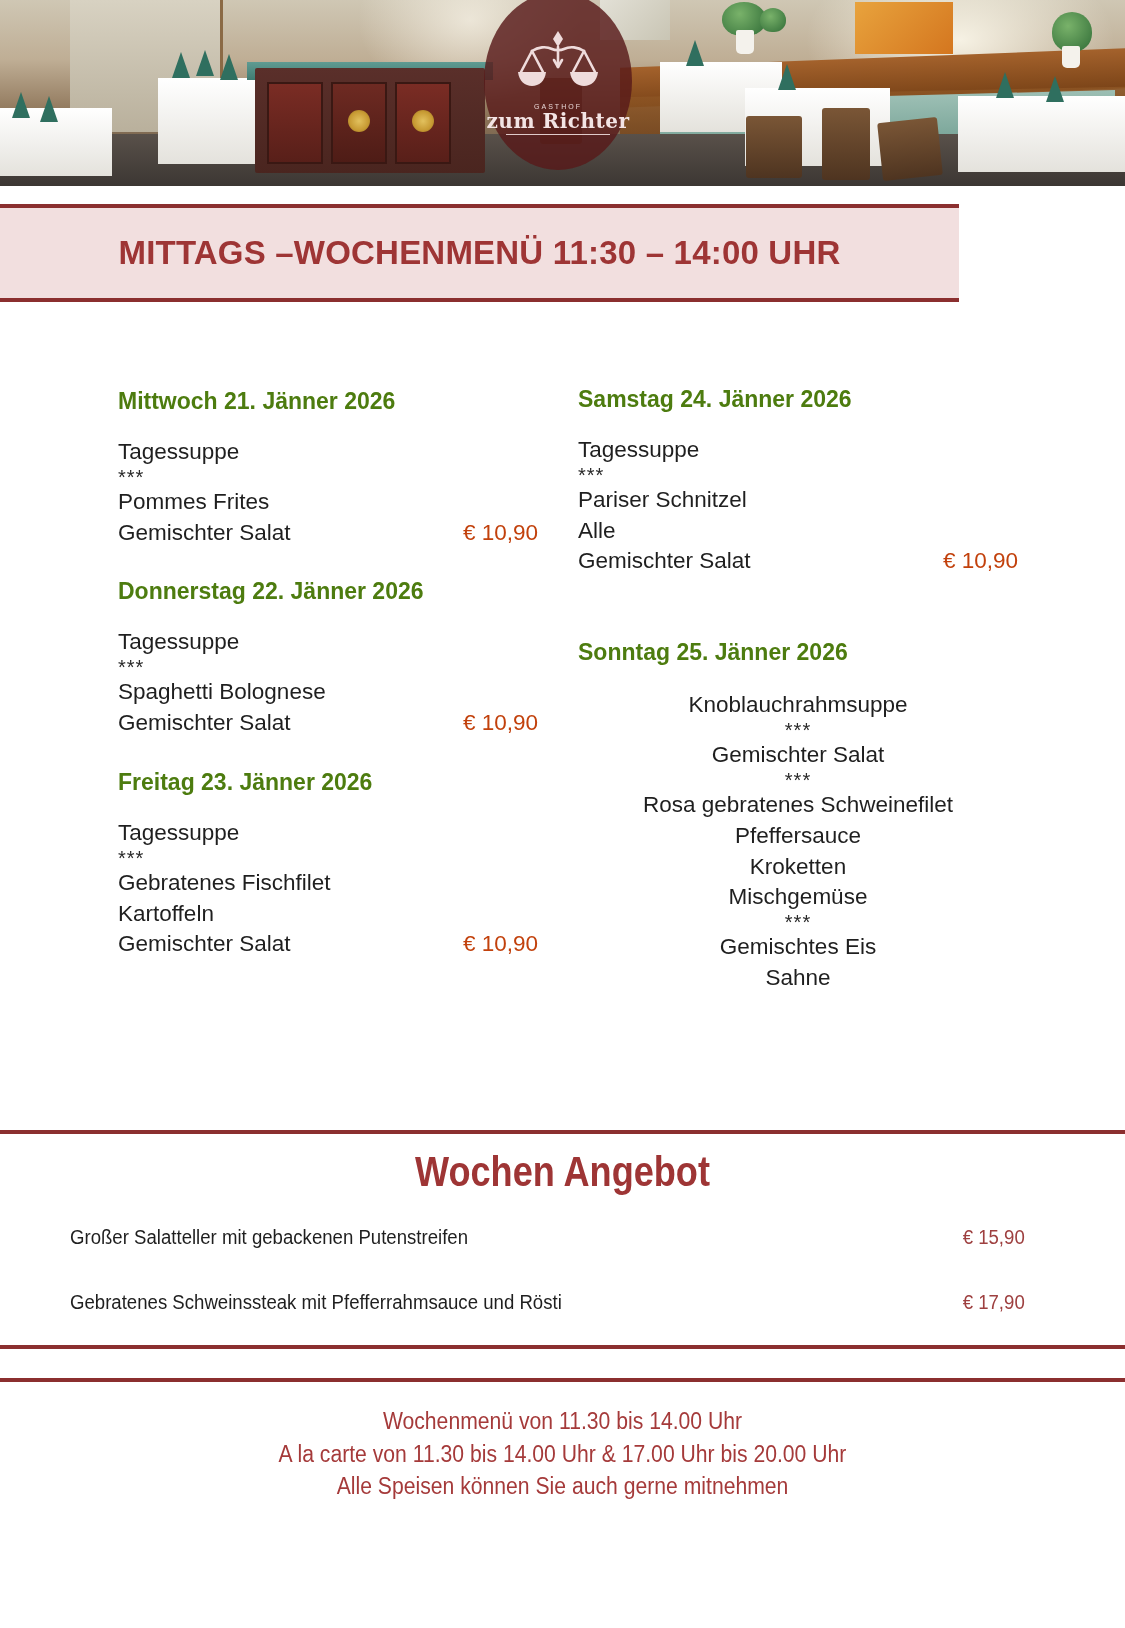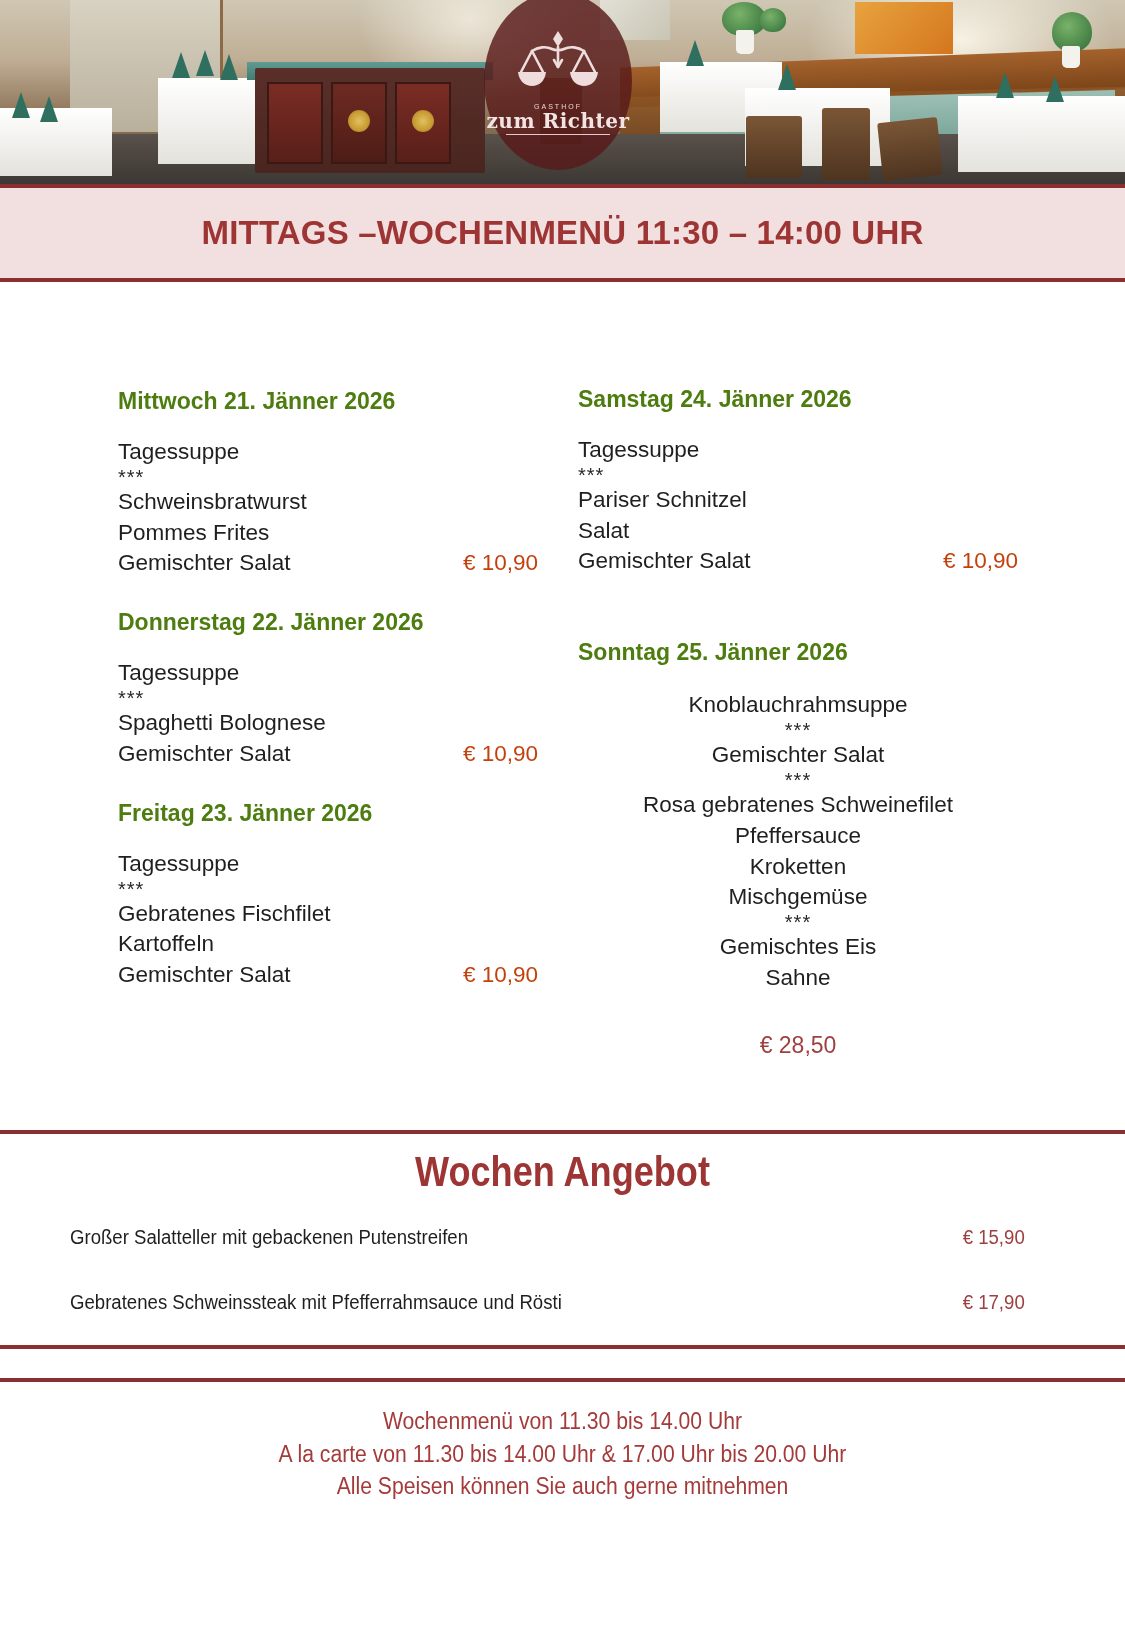--- a/index.html
+++ b/index.html
@@ -207,22 +207,22 @@
   .logo-rule {
     width: 104px;
     height: 1px;
     background: #e0caca;
     margin-top: 3px;
   }
 
   
   .title-band {
     position: absolute;
-    left: 0; top: 184px;
-    width: 1125px;
+    left: 0; top: 204px;
+    width: 959px;
     height: 98px;
     background: #f2dfdf;
     border-top: 4px solid #8b2f2f;
     border-bottom: 4px solid #8b2f2f;
     box-sizing: border-box;
     display: flex;
     align-items: center;
     justify-content: center;
   }
   .title-band h1 {
@@ -429,21 +429,20 @@
 </div>
 
 <div class="menu">
 
   <div class="col-left">
 
     <div class="day-block">
       <div class="day-head">Mittwoch 21. Jänner 2026</div>
       <div class="dish">Tagessuppe</div>
       <div class="stars">***</div>
-      <div class="dish">Schweinsbratwurst</div>
       <div class="dish">Pommes Frites</div>
       <div class="dish dish-row">
         <span class="dish-name price-pad-l">Gemischter Salat</span>
         <span class="price">€  10,90</span>
       </div>
     </div>
 
     <div class="day-block" style="margin-top:30px;">
       <div class="day-head">Donnerstag 22. Jänner 2026</div>
       <div class="dish">Tagessuppe</div>
@@ -469,41 +468,40 @@
 
   </div>
 
   <div class="col-right">
 
     <div class="day-block">
       <div class="day-head">Samstag 24. Jänner 2026</div>
       <div class="dish">Tagessuppe</div>
       <div class="stars">***</div>
       <div class="dish">Pariser Schnitzel</div>
-      <div class="dish">Salat</div>
+      <div class="dish">Alle</div>
       <div class="dish dish-row">
         <span class="dish-name price-pad-r">Gemischter Salat</span>
         <span class="price">€  10,90</span>
       </div>
     </div>
 
     <div class="sunday">
       <div class="day-head">Sonntag 25. Jänner 2026</div>
       <div class="dish">Knoblauchrahmsuppe</div>
       <div class="stars">***</div>
       <div class="dish">Gemischter Salat</div>
       <div class="stars">***</div>
       <div class="dish">Rosa gebratenes Schweinefilet</div>
       <div class="dish">Pfeffersauce</div>
       <div class="dish">Kroketten</div>
       <div class="dish">Mischgemüse</div>
       <div class="stars">***</div>
       <div class="dish">Gemischtes Eis</div>
       <div class="dish">Sahne</div>
-      <div class="sunday-price">€  28,50</div>
     </div>
 
   </div>
 </div>
 
 <div class="rule rule-a"></div>
 
 <div class="offers">
   <h2>Wochen Angebot</h2>
   <div class="offer-row offer-1">

